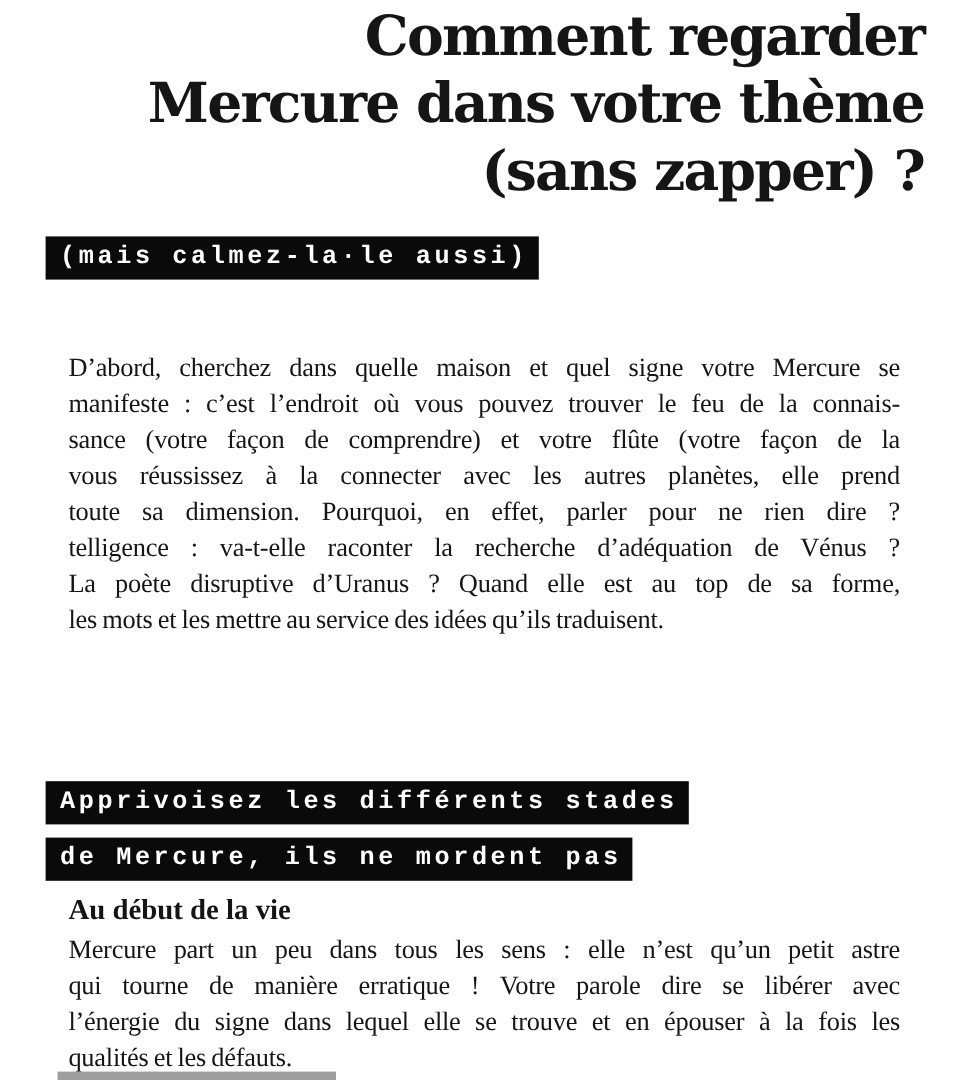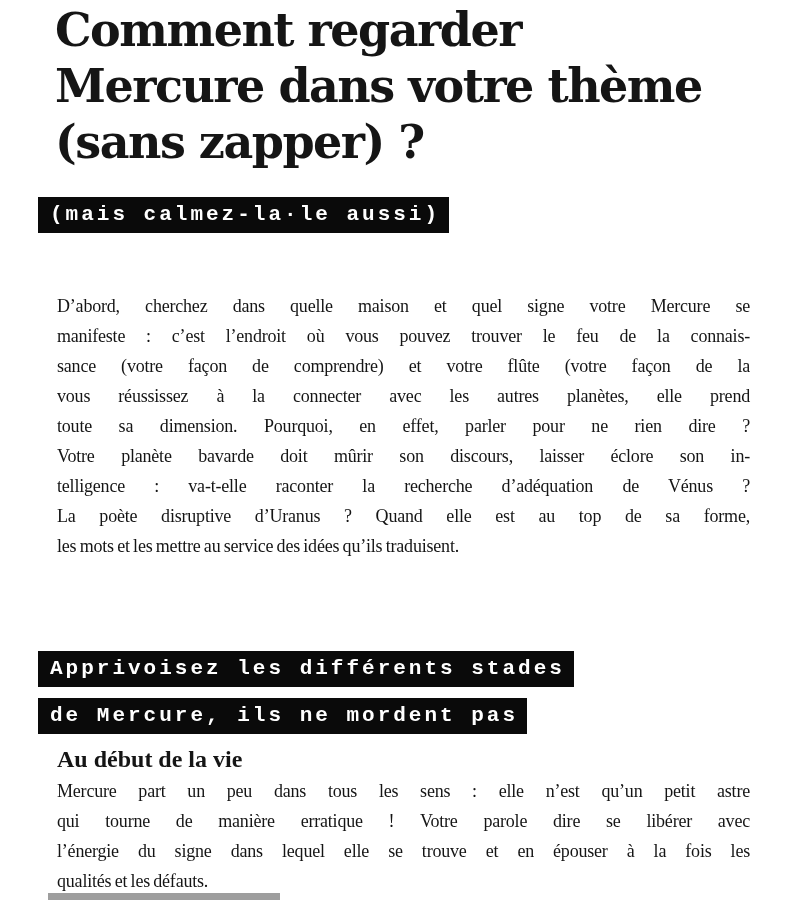--- a/index.html
+++ b/index.html
@@ -15,20 +15,21 @@
     position: absolute;
     left: 55px;
     top: 2px;
     width: 715px;
     font-family: "DejaVu Serif", serif;
     font-weight: 700;
     font-size: 46px;
     line-height: 56px;
     letter-spacing: -1.5px;
     color: var(--text, #0d0d0d);
+    text-align: right;
   }
   .title .tline { white-space: nowrap; }
   .bars { position: absolute; left: 38px; }
   .bars-1 { top: 197px; }
   .bars-2 { top: 651px; }
   .bar {
     display: table;
     background: var(--bar-bg, #0a0a0a);
     color: var(--bar-text, #ffffff);
     font-family: "Liberation Mono", "DejaVu Sans Mono", monospace;
@@ -38,21 +39,21 @@
     letter-spacing: 3px;
     padding: 0 9px 0 12px;
     margin-bottom: 11px;
     white-space: nowrap;
   }
   .para {
     position: absolute;
     left: 57px;
     width: 693px;
     font-family: "Liberation Serif", "DejaVu Serif", serif;
-    font-size: 18px;
+    font-size: 22px;
     line-height: 30px;
     letter-spacing: -0.2px;
     word-spacing: -1px;
     color: var(--text, #151515);
   }
   .para-1 { top: 291px; }
   .para-2 { top: 776px; }
   .pline { text-align: justify; text-align-last: justify; }
   .pline:last-child { text-align-last: left; }
   .subhead {
@@ -89,21 +90,20 @@
   <div class="bars bars-1">
       <div class="bar">(mais calmez-la·le aussi)</div>
     </div>
 
   <div class="para para-1">
       <div class="pline">D’abord, cherchez dans quelle maison et quel signe votre Mercure se</div>
       <div class="pline">manifeste : c’est l’endroit où vous pouvez trouver le feu de la connais-</div>
       <div class="pline">sance (votre façon de comprendre) et votre flûte (votre façon de la</div>
       <div class="pline">vous réussissez à la connecter avec les autres planètes, elle prend</div>
       <div class="pline">toute sa dimension. Pourquoi, en effet, parler pour ne rien dire ?</div>
-      <div class="pline">Votre planète bavarde doit mûrir son discours, laisser éclore son in-</div>
       <div class="pline">telligence : va-t-elle raconter la recherche d’adéquation de Vénus ?</div>
       <div class="pline">La poète disruptive d’Uranus ? Quand elle est au top de sa forme,</div>
       <div class="pline">les mots et les mettre au service des idées qu’ils traduisent.</div>
     </div>
 
   <div class="bars bars-2">
       <div class="bar">Apprivoisez les différents stades</div>
       <div class="bar">de Mercure, ils ne mordent pas</div>
     </div>
 

